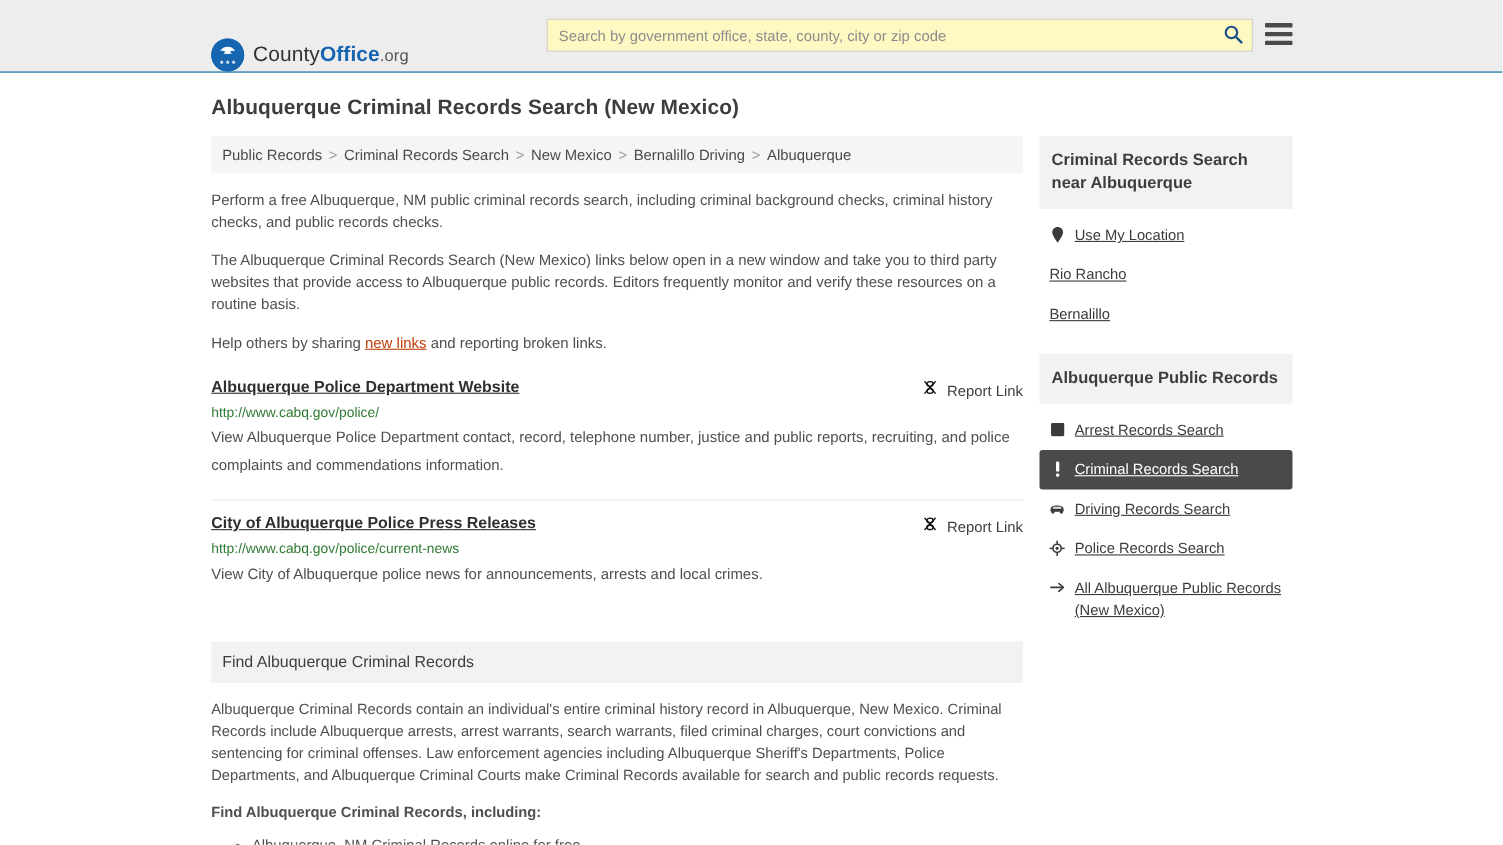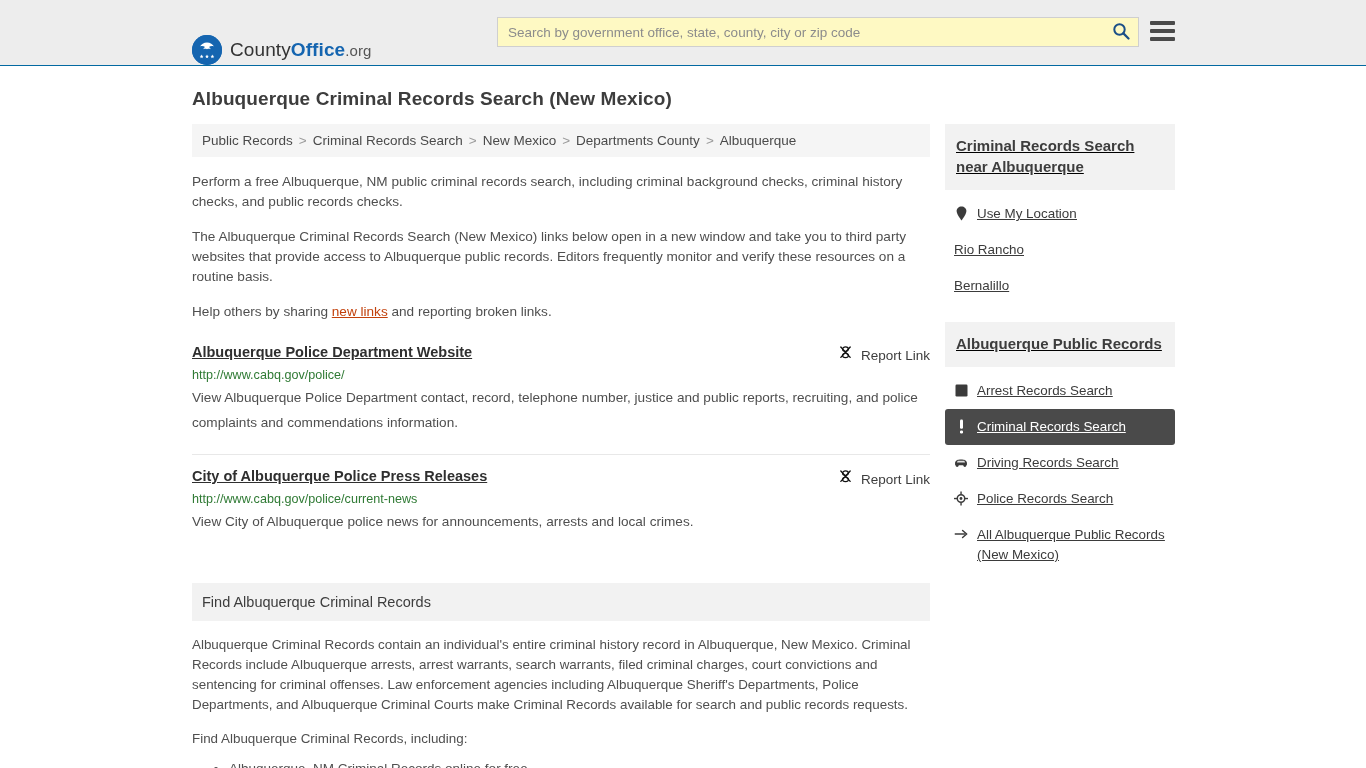--- a/index.html
+++ b/index.html
@@ -105,21 +105,21 @@
     color: #3d3d3d;
     margin: 22px 0 14px 0;
     letter-spacing: .1px;
   }
   .layout {
     display: flex;
     align-items: flex-start;
     gap: 15px;
   }
   .col-main { width: 738px; flex: none; }
-  .col-side { width: 230px; flex: none; text-decoration: underline; }
+  .col-side { width: 230px; flex: none; }
 
   
   .breadcrumb {
     background: #f5f5f5;
     padding: 9px 10px;
     font-size: 13.5px;
     color: #4a4a4a;
     display: flex;
     flex-wrap: wrap;
     align-items: flex-start;
@@ -194,21 +194,21 @@
     color: #3d3d3d;
   }
   .info-body p {
     font-size: 13.4px;
     line-height: 20px;
     color: #4f4f4f;
     margin: 14px 0 0 0;
   }
   .info-sub {
     font-size: 13.6px;
-    font-weight: normal;
+    font-weight: bold;
     color: #3d3d3d;
     margin: 17px 0 0 0;
   }
   .info-list {
     margin: 9px 0 0 0;
     padding-left: 37px;
   }
   .info-list li {
     font-size: 13.5px;
     color: #4f4f4f;
@@ -303,21 +303,21 @@
 
     <div class="col-main">
 
       <nav class="breadcrumb">
         <a href="#">Public Records</a>
         <span class="sep">&gt;</span>
         <a href="#">Criminal Records Search</a>
         <span class="sep">&gt;</span>
         <a href="#">New Mexico</a>
         <span class="sep">&gt;</span>
-        <a href="#">Departments County</a>
+        <a href="#">Bernalillo Driving</a>
         <span class="sep">&gt;</span>
         <a href="#">Albuquerque</a>
       </nav>
 
       <div class="intro">
         <p>Perform a free Albuquerque, NM public criminal records search, including criminal background checks, criminal history checks, and public records checks.</p>
         <p>The Albuquerque Criminal Records Search (New Mexico) links below open in a new window and take you to third party websites that provide access to Albuquerque public records. Editors frequently monitor and verify these resources on a routine basis.</p>
         <p><span>Help others by sharing </span><a class="inline" href="#">new links</a><span> and reporting broken links.</span></p>
       </div>
 

